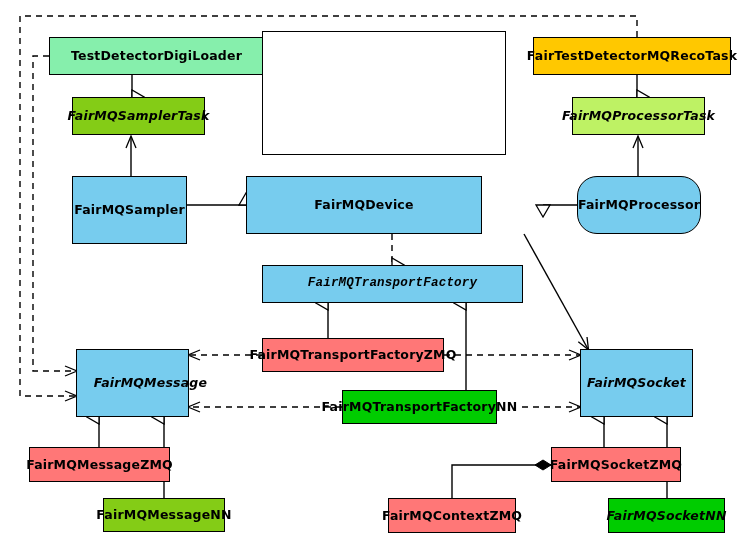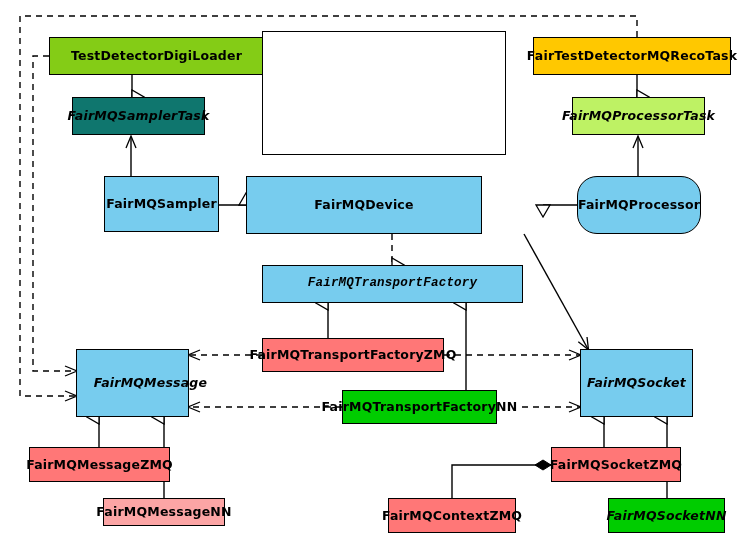--- a/index.html
+++ b/index.html
@@ -128,32 +128,32 @@
   <div class="legend-box" style="left:262px; top:31px; width:244px; height:124px;"></div>
 
   <div id="legend-rows">
       <div class="legend-row" style="left: 272px; top: 39px; width: 224px; height: 21px; background: rgb(255, 200, 0);">user code</div>
       <div class="legend-row" style="left: 272px; top: 69px; width: 224px; height: 21px; background: rgb(119, 204, 238);">framework</div>
       <div class="legend-row" style="left: 272px; top: 99px; width: 224px; height: 21px; background: rgb(255, 119, 119);">zeromq transport implementation</div>
       <div class="legend-row" style="left: 272px; top: 129px; width: 224px; height: 21px; background: rgb(0, 204, 0);">nanomsg transport implementation</div>
     </div>
 
   <div id="node-layer">
-      <div class="node" style="left: 49px; top: 37px; width: 215px; height: 38px; background: #84cc16;">TestDetectorDigiLoader</div>
+      <div class="node" style="left: 49px; top: 37px; width: 215px; height: 38px; background: #86efac;">TestDetectorDigiLoader</div>
       <div class="node" style="left: 533px; top: 37px; width: 198px; height: 38px; background: rgb(255, 200, 0);">FairTestDetectorMQRecoTask</div>
-      <div class="node abstract" style="left: 72px; top: 97px; width: 133px; height: 38px; background: #0f766e;">FairMQSamplerTask</div>
+      <div class="node abstract" style="left: 72px; top: 97px; width: 133px; height: 38px; background: #84cc16;">FairMQSamplerTask</div>
       <div class="node abstract" style="left: 572px; top: 97px; width: 133px; height: 38px; background: #bef264;">FairMQProcessorTask</div>
-      <div class="node" style="left: 72px; top: 176px; width: 115px; height: 56px; background: rgb(119, 204, 238); margin-left: 32px;">FairMQSampler</div>
+      <div class="node" style="left: 72px; top: 176px; width: 115px; height: 68px; background: rgb(119, 204, 238);">FairMQSampler</div>
       <div class="node" style="left: 246px; top: 176px; width: 236px; height: 58px; background: rgb(119, 204, 238);">FairMQDevice</div>
       <div class="node" style="left: 577px; top: 176px; width: 124px; height: 58px; background: rgb(119, 204, 238); border-radius: 20px;">FairMQProcessor</div>
       <div class="node abstract" style="left: 262px; top: 265px; width: 261px; height: 38px; background: rgb(119, 204, 238); font-family: Liberation Mono, monospace;">FairMQTransportFactory</div>
       <div class="node" style="left: 262px; top: 338px; width: 182px; height: 34px; background: rgb(255, 119, 119);">FairMQTransportFactoryZMQ</div>
       <div class="node" style="left: 342px; top: 390px; width: 155px; height: 34px; background: rgb(0, 204, 0);">FairMQTransportFactoryNN</div>
       <div class="node abstract" style="left: 76px; top: 349px; width: 113px; height: 68px; background: rgb(119, 204, 238); padding-left: 36px;">FairMQMessage</div>
       <div class="node abstract" style="left: 580px; top: 349px; width: 113px; height: 68px; background: rgb(119, 204, 238);">FairMQSocket</div>
       <div class="node" style="left: 29px; top: 447px; width: 141px; height: 35px; background: rgb(255, 119, 119);">FairMQMessageZMQ</div>
-      <div class="node" style="left: 103px; top: 498px; width: 122px; height: 28px; background: #fca5a5;">FairMQMessageNN</div>
+      <div class="node" style="left: 103px; top: 498px; width: 122px; height: 34px; background: #84cc16;">FairMQMessageNN</div>
       <div class="node" style="left: 551px; top: 447px; width: 130px; height: 35px; background: rgb(255, 119, 119);">FairMQSocketZMQ</div>
       <div class="node" style="left: 608px; top: 498px; width: 117px; height: 35px; background: rgb(0, 204, 0); font-style: italic;">FairMQSocketNN</div>
       <div class="node" style="left: 388px; top: 498px; width: 128px; height: 35px; background: rgb(255, 119, 119);">FairMQContextZMQ</div>
     </div>
 
 </div>
 
 </body></html>

